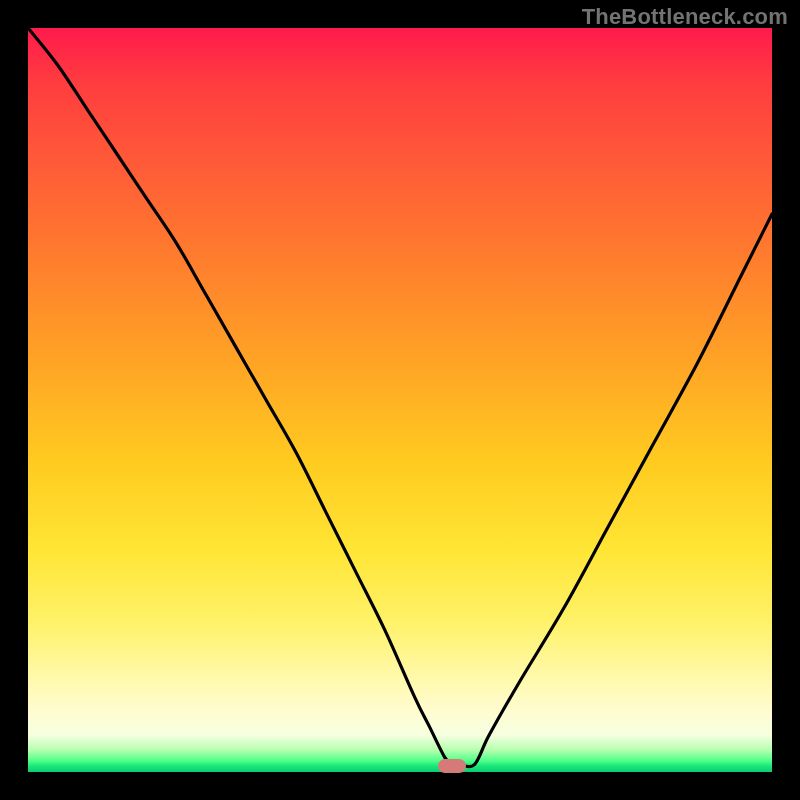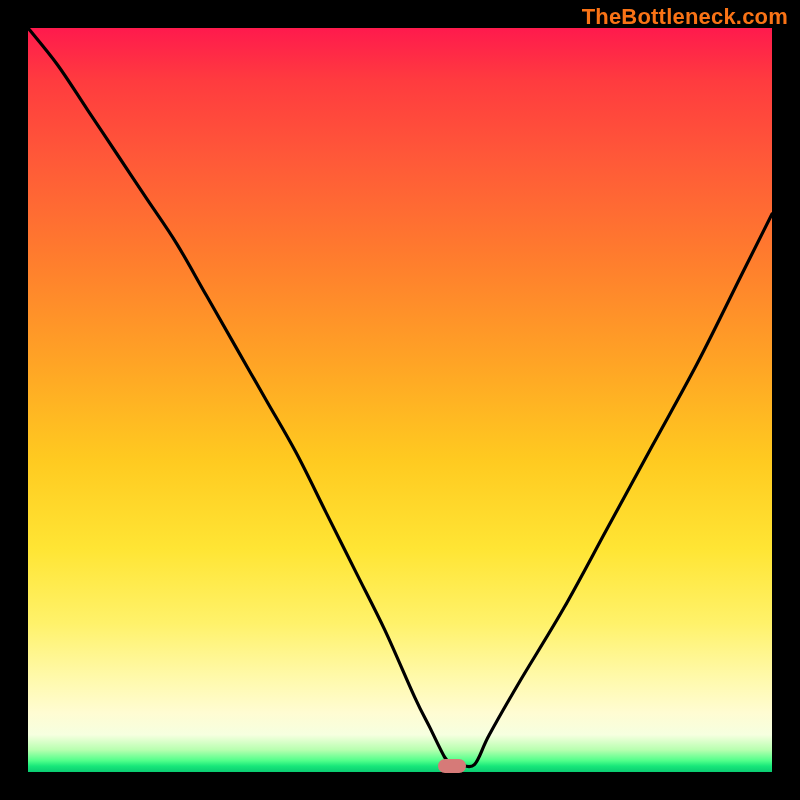--- a/index.html
+++ b/index.html
@@ -16,21 +16,21 @@
     top: 0;
     left: 0;
     width: 800px;
     height: 800px;
     background: #000;
   }
   .watermark {
     position: absolute;
     top: 4px;
     right: 12px;
-    color: #f97316;
+    color: #737373;
     font-size: 22px;
     font-weight: 600;
     letter-spacing: 0.2px;
     user-select: none;
   }
   .plot {
     position: absolute;
     
     left: 28px;
     top: 28px;

